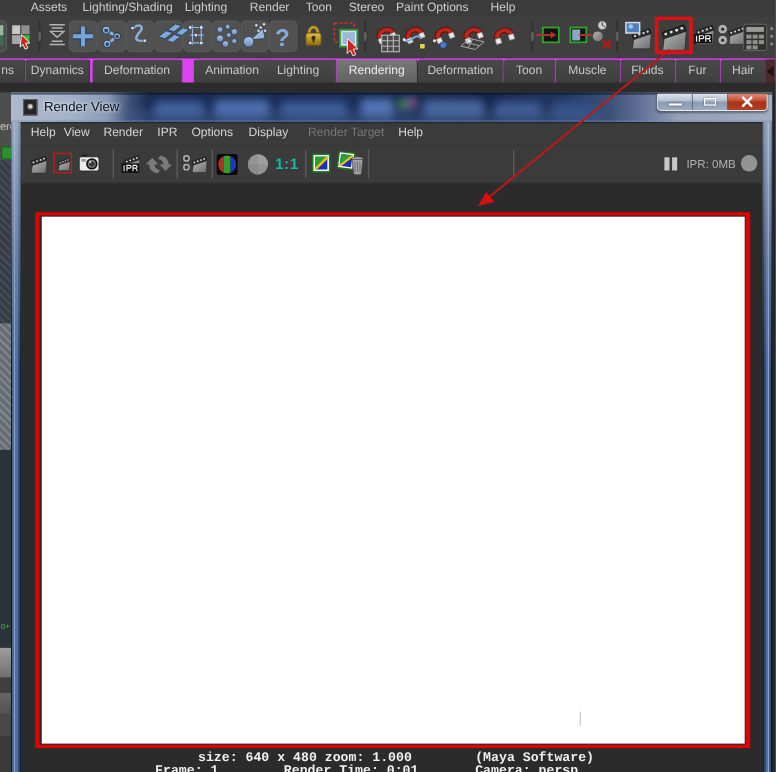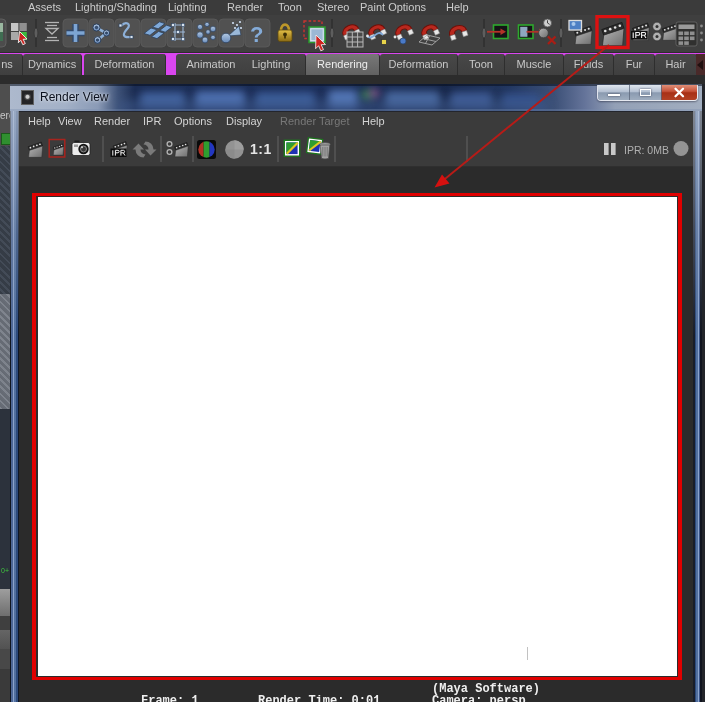--- a/index.html
+++ b/index.html
@@ -459,26 +459,27 @@
           <path d="M303.8 15 V24.5 M306 15 V24.5 M308.2 15 V24.5" stroke="#6a6a6a" stroke-width=".8"></path>
           <use href="#vsep2" x="316" y="0"></use>
           <use href="#vsep2" x="448" y="0"></use>
 
           <rect x="585" y="11" width="4.6" height="12" fill="#c8c8c8"></rect>
           <rect x="592" y="11" width="4.6" height="12" fill="#c8c8c8"></rect>
 
           <circle cx="662" cy="16.5" r="7.5" fill="#949494"></circle>
         </svg>
         <div id="ipr">IPR: 0MB</div>
-        <div style="position:absolute;left:231px;top:9px;font-size:14px;font-weight:bold;color:#e5e5e5;letter-spacing:.5px;">1:1</div>
+        <div style="position:absolute;left:231px;top:9px;font-size:14px;font-weight:bold;color:#14b8a6;letter-spacing:.5px;">1:1</div>
       </div>
       <div id="img">
           <div id="cursor"></div>
         </div>
       <div id="redrect"></div>
+      <span class="mono" style="position:absolute;left:161px;top:570px;">size: 640 x 480 zoom: 1.000</span>
       <span class="mono" style="position:absolute;left:413px;top:570px;">(Maya Software)</span>
       <span class="mono" style="position:absolute;left:122px;top:582px;">Frame: 1</span>
       <span class="mono" style="position:absolute;left:239px;top:582px;">Render Time: 0:01</span>
       <span class="mono" style="position:absolute;left:413px;top:582px;">Camera: persp</span>
     </div>
   </div>
 
   <svg id="arrow" class="abs" viewBox="0 0 705 702">
     <line x1="609" y1="45" x2="440" y2="183" stroke="#b81b17" stroke-width="1.9"></line>
     <polygon points="434.5,187.5 442,174.5 449.5,183.5" fill="#d6100f"></polygon>

